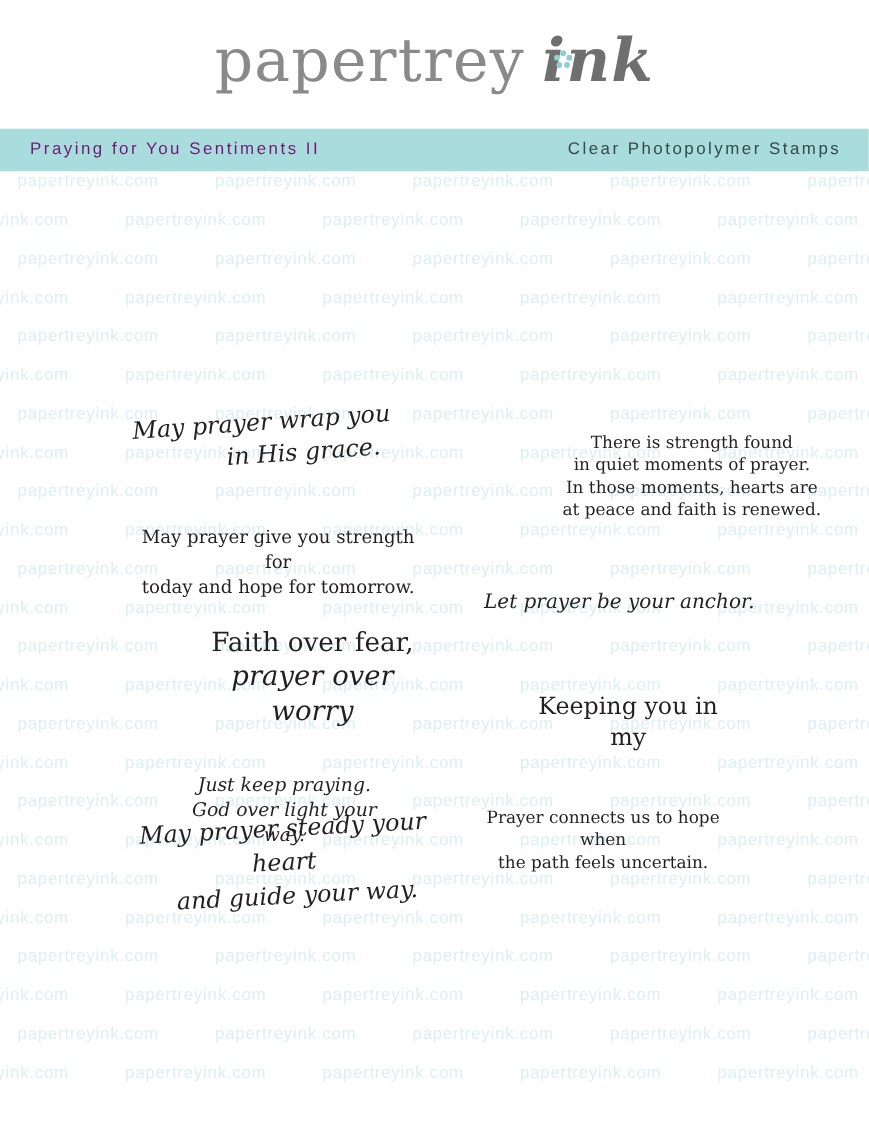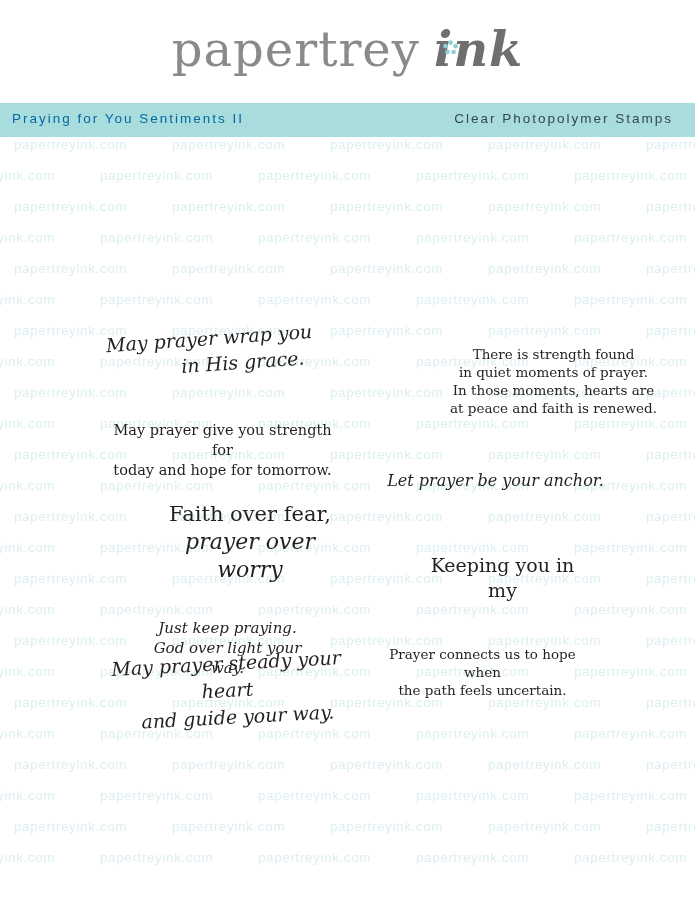--- a/index.html
+++ b/index.html
@@ -64,25 +64,25 @@
   #band {
     position: absolute;
     left: 0;
     top: 103px;
     width: 695px;
     height: 34px;
     background: #a9dcdd;
   }
   #band-left {
     position: absolute;
-    left: 12px;
+    left: 24px;
     top: 8px;
     font-size: 13.5px;
     letter-spacing: 2.0px;
-    color: #0369a1;
+    color: #701a75;
     font-family: "Liberation Sans", sans-serif;
   }
   #band-right {
     position: absolute;
     right: 22px;
     top: 8px;
     font-size: 13.5px;
     letter-spacing: 2.0px;
     color: #33494d;
     font-family: "Liberation Sans", sans-serif;

